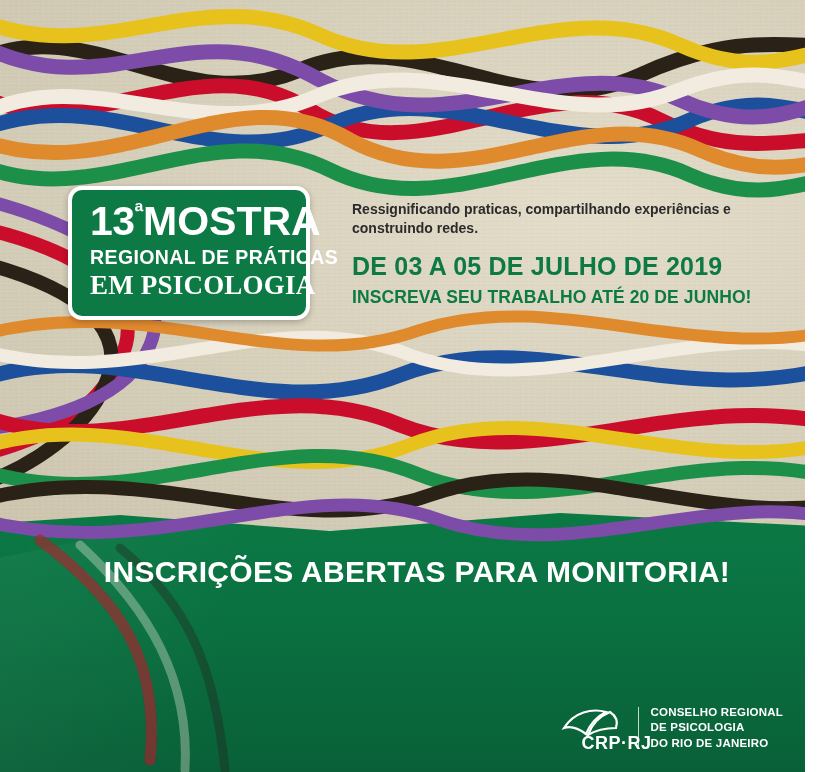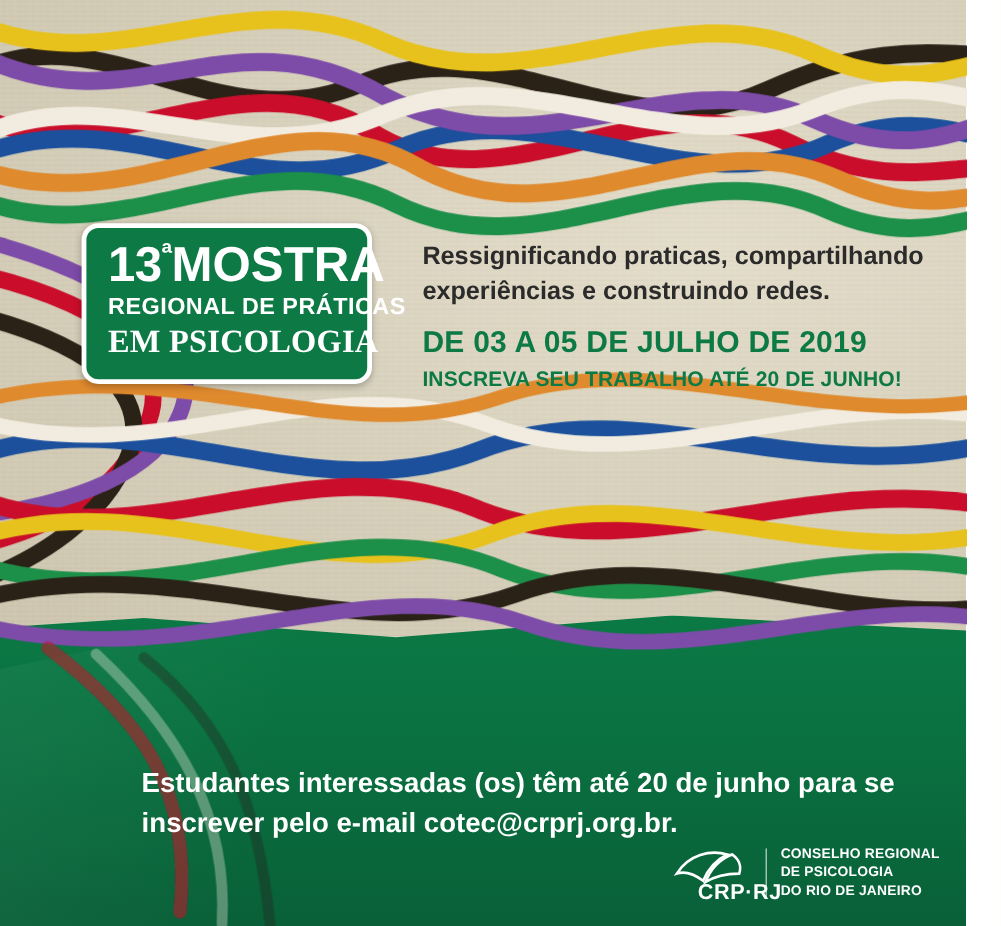--- a/index.html
+++ b/index.html
@@ -117,21 +117,21 @@
 
   
   .headline {
     position: absolute;
     left: 352px;
     top: 200px;
     width: 440px;
   }
   .headline .tagline {
     color: #2b2b2b;
-    font-size: 21px;
+    font-size: 14px;
     font-weight: bold;
     line-height: 1.38;
     margin: 0 0 14px 0;
   }
   .headline .dates {
     color: #0d7a46;
     font-size: 25px;
     font-weight: bold;
     letter-spacing: 0.2px;
     line-height: 1.1;
@@ -263,21 +263,21 @@
     <div class="logo-line2">REGIONAL DE PRÁTICAS</div>
     <div class="logo-line3">EM PSICOLOGIA</div>
   </div>
 
   <div class="headline">
     <p class="tagline">Ressignificando praticas, compartilhando experiências e construindo redes.</p>
     <p class="dates">DE 03 A 05 DE JULHO DE 2019</p>
     <p class="deadline">INSCREVA SEU TRABALHO ATÉ 20 DE JUNHO!</p>
   </div>
 
-  <div class="band-body">Estudantes interessadas (os) têm até 20 de junho para se inscrever pelo e-mail cotec@crprj.org.br.</div>
+  <div class="band-title">INSCRIÇÕES ABERTAS PARA MONITORIA!</div>
 
   <div class="crp">
     <div class="crp-mark">
       <svg viewBox="0 0 68 52" width="68" height="52">
         <path d="M6,26 C16,10 34,6 48,10 C40,14 32,22 28,32 C20,26 12,24 6,26 Z" fill="none" stroke="#ffffff" stroke-width="2.2"></path>
         <path d="M30,33 C34,22 42,14 52,10 C58,14 60,20 58,26 C48,26 38,28 30,33 Z" fill="none" stroke="#ffffff" stroke-width="2.2"></path>
       </svg>
       <span class="crp-text">CRP·RJ</span>
     </div>
     <div class="crp-divider"></div>

